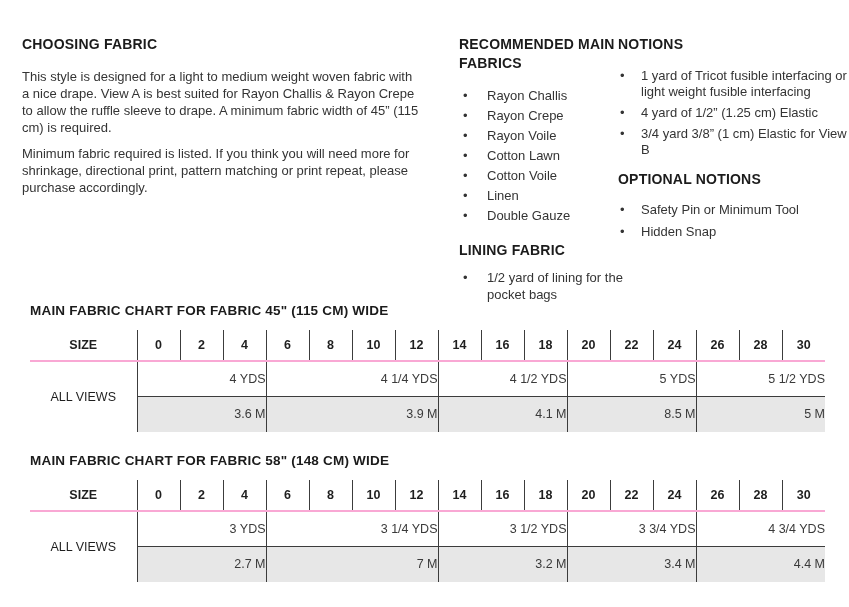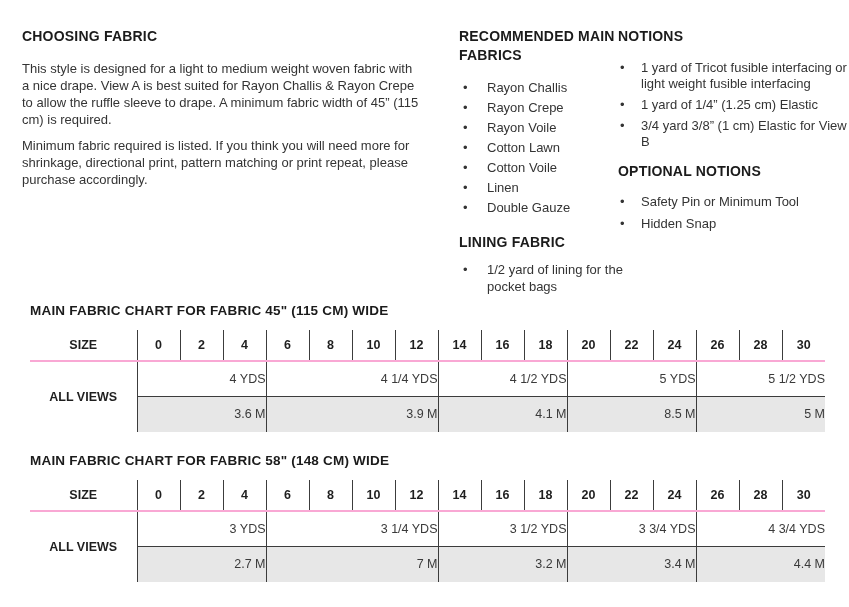--- a/index.html
+++ b/index.html
@@ -6,21 +6,21 @@
   .page{
     position:relative;width:849px;height:607px;background:#ffffff;overflow:hidden;
     font-family:"Liberation Sans","DejaVu Sans",sans-serif;color:#343434;
   }
   .col{position:absolute;top:27px;}
   .col-left{left:22px;width:400px;}
   .col-mid{left:459px;width:186px;}
   .col-right{left:618px;width:229px;}
   h3.sec{
     font-size:14px;font-weight:700;color:#1b1b1b;letter-spacing:.2px;
-    margin:0 0 14px 0;line-height:19px;
+    margin:8px 0 14px 0;line-height:19px;
   }
   .col-left p{font-size:13px;line-height:17px;margin:0 0 9px 0;}
   ul.blist{list-style:none;margin:0;padding:0;}
   ul.blist li{display:flex;font-size:13px;line-height:17px;margin-bottom:3px;}
   .col-mid ul.blist li{padding-left:4px;}
   .col-mid .dot{flex:0 0 24px;}
   .col-right ul.blist li{padding-left:2px;line-height:16px;margin-bottom:5px;}
   .col-right .dot{flex:0 0 21px;}
   .dot{color:#343434;}
   .btxt{flex:1;}
@@ -37,21 +37,21 @@
   col.c-label{width:107px;}
   col.c-size{width:43px;}
   tr.hdr-row{height:31px;}
   tr.hdr-row td{
     border-bottom:2px solid #f9a8d4;font-weight:700;font-size:12.5px;
     text-align:center;color:#1f1f1f;
   }
   tr.hdr-row td.num{border-left:1.5px solid #3c3c3c;}
   tr.yds-row{height:35px;}
   tr.m-row{height:36px;}
-  td.views-cell{font-weight:700;font-size:12.5px;text-align:center;color:#1f1f1f;}
+  td.views-cell{font-weight:400;font-size:12.5px;text-align:center;color:#1f1f1f;}
   td.grp{
     border-left:1.5px solid #3c3c3c;font-size:12.5px;text-align:right;
     padding-left:10px;color:#3a3a3a;
   }
   td.grp.yds{border-bottom:1.5px solid #3c3c3c;background:#ffffff;}
   td.grp.m{background:#e7e7e7;}
 </style>
 </head>
 <body>
 
@@ -106,21 +106,21 @@
 
   <div class="col col-right">
     <h3 class="sec">NOTIONS</h3>
     <ul class="blist">
       <li>
           <span class="dot">•</span>
           <span class="btxt">1 yard of Tricot fusible interfacing or light weight fusible interfacing</span>
         </li>
       <li>
           <span class="dot">•</span>
-          <span class="btxt">1 yard of 1/4” (1.25 cm) Elastic</span>
+          <span class="btxt">4 yard of 1/2” (1.25 cm) Elastic</span>
         </li>
       <li>
           <span class="dot">•</span>
           <span class="btxt">3/4 yard 3/8” (1 cm) Elastic for View B</span>
         </li>
     </ul>
     <h3 class="sec mt-optional">OPTIONAL NOTIONS</h3>
     <ul class="blist optional">
       <li>
           <span class="dot">•</span>

